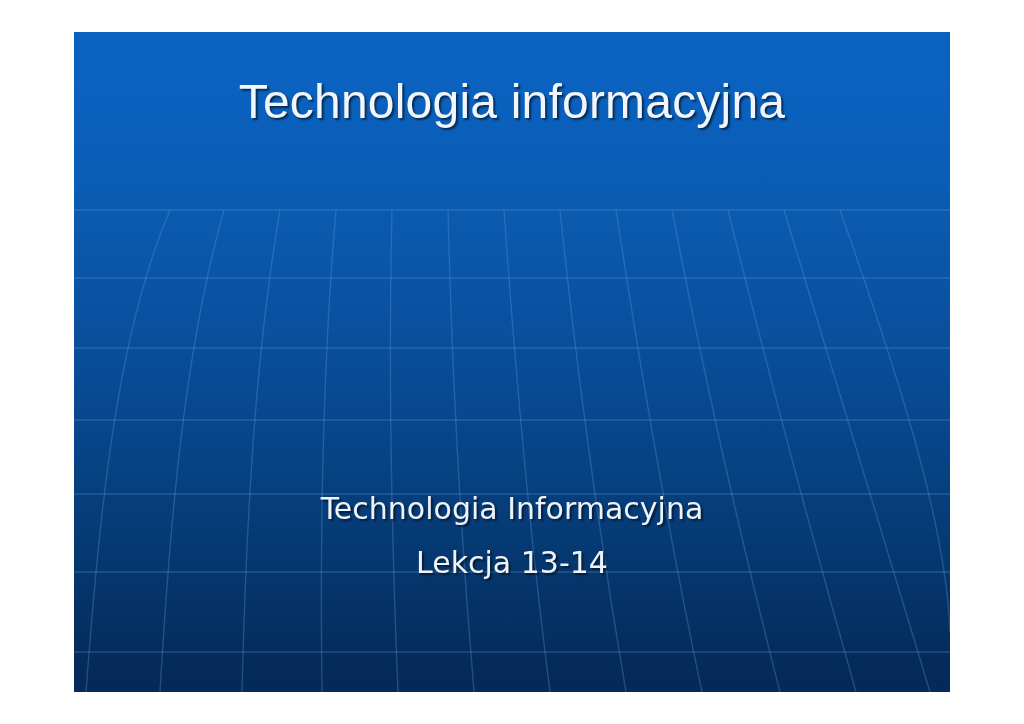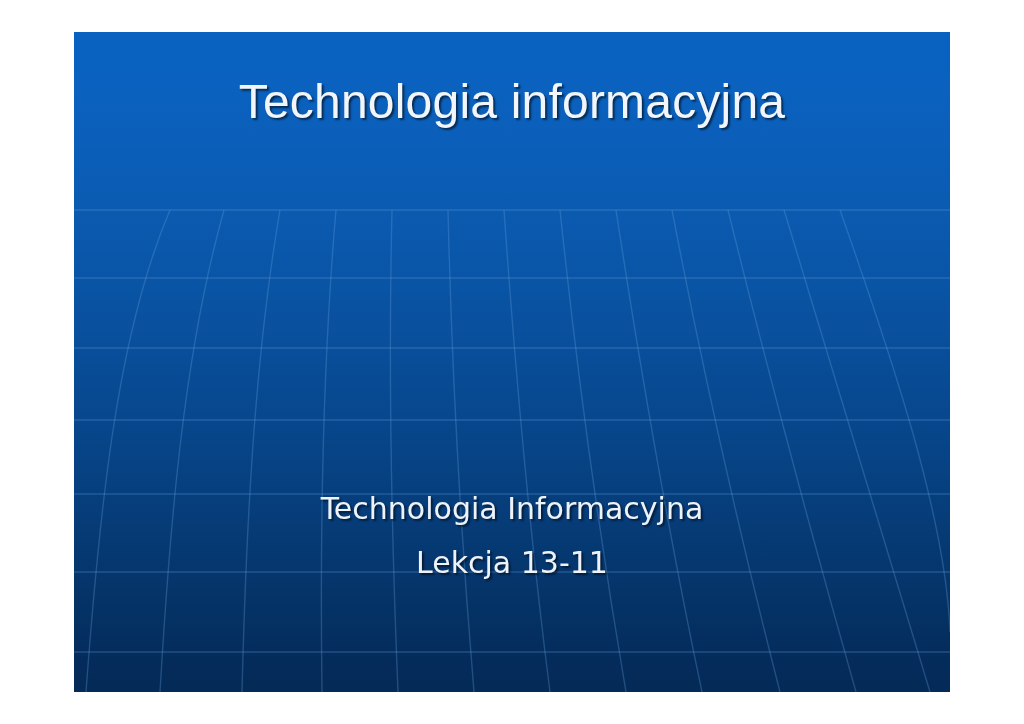--- a/index.html
+++ b/index.html
@@ -117,17 +117,17 @@
         </g>
       </svg>
     </div>
 
     <div class="title-block">
       <div class="title-line">Technologia informacyjna</div>
     </div>
 
     <div class="subtitle-block">
       <div class="subtitle-line">Technologia Informacyjna</div>
-      <div class="subtitle-line">Lekcja 13-11</div>
+      <div class="subtitle-line">Lekcja 13-14</div>
     </div>
 
   </div>
 </div>
 
 </body></html>

